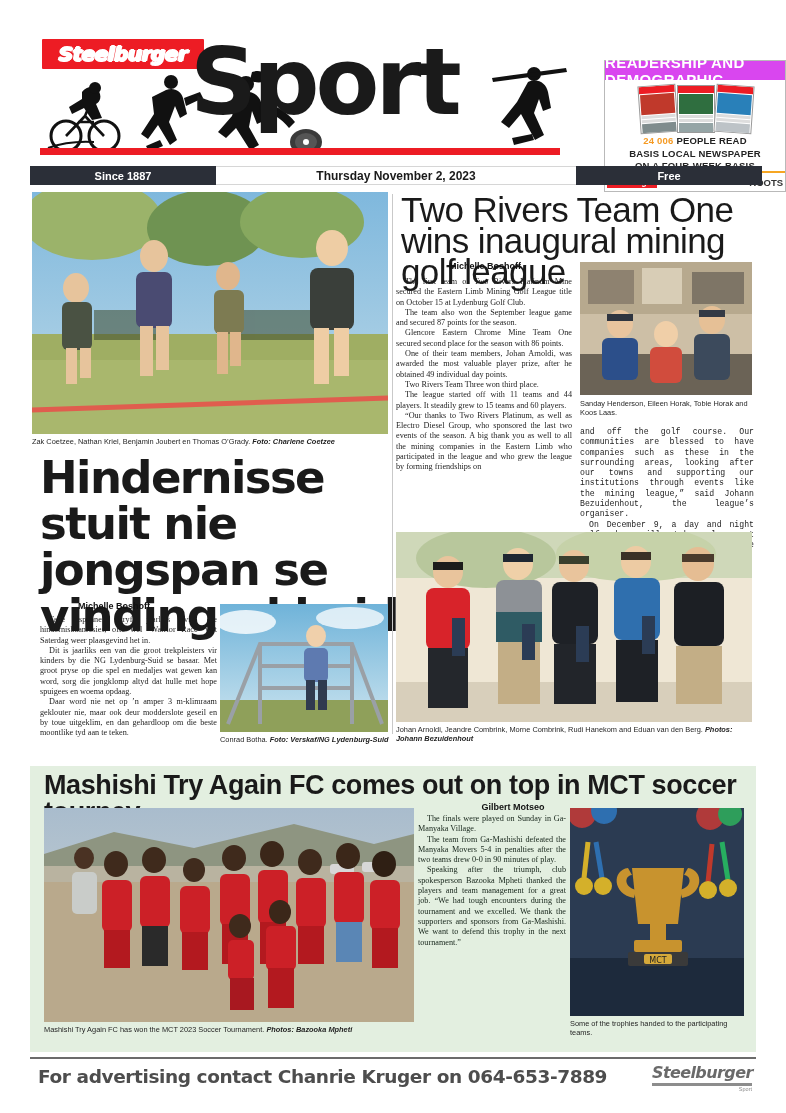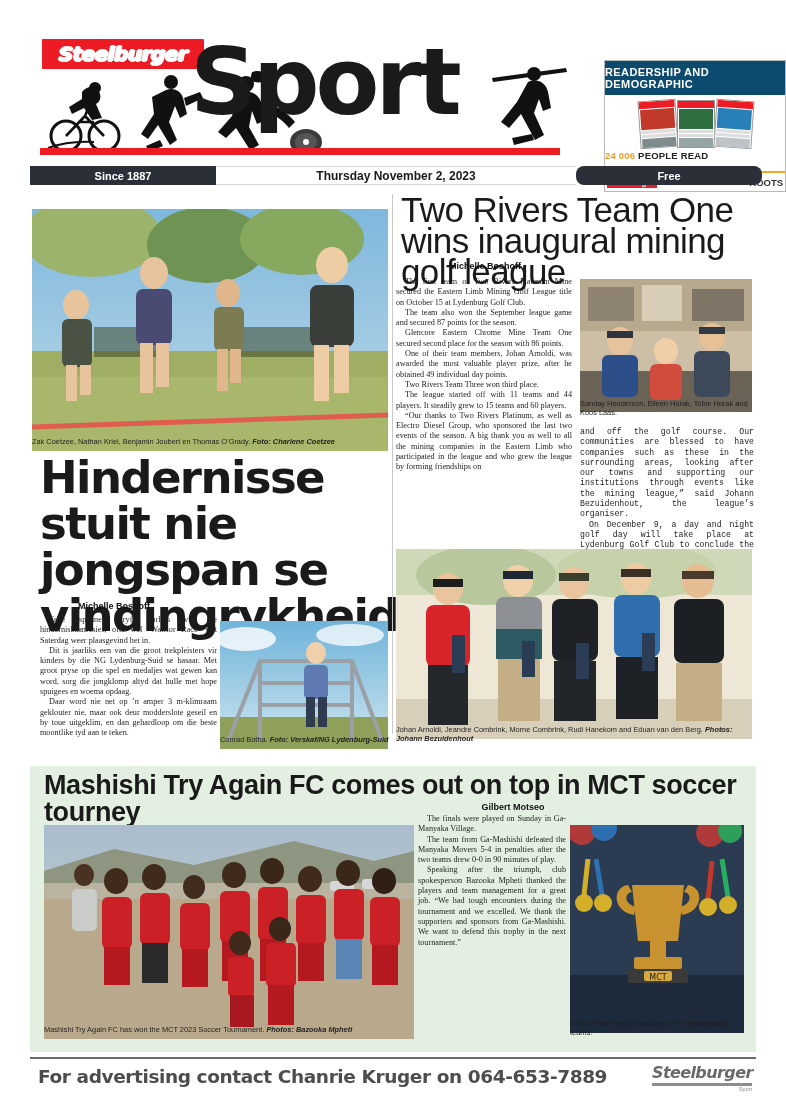--- a/index.html
+++ b/index.html
@@ -37,48 +37,48 @@
   .athletes { position: absolute; left: 8px; top: 34px; width: 300px; height: 92px; }
   .red-rule { position: absolute; left: 10px; top: 118px; width: 520px; height: 7px; background: #ED1C24; }
   .runner-art { position: absolute; left: 452px; top: 30px; width: 92px; height: 92px; }
 
   
   .ad-box {
     position: absolute; left: 574px; top: 30px; width: 182px; height: 132px;
     border: 1px solid #b9b9b9; background: #fff;
   }
   .ad-head {
-    height: 34px; background: #0c4a6e; color: #fff;
-    font-size: 11px; font-weight: bold; letter-spacing: .4px;
+    height: 19px; background: #d946ef; color: #fff;
+    font-size: 15px; font-weight: bold; letter-spacing: .4px;
     display: flex; align-items: center; justify-content: center;
   }
   .ad-papers { position: relative; height: 52px; margin-top: 3px; }
   .paper { position: absolute; top: 2px; width: 38px; height: 48px; border: 1px solid #999; background: #fff; overflow: hidden; }
   .paper .ph { height: 7px; background: #ED1C24; }
   .paper .pimg { height: 20px; margin: 1px; }
   .paper .pbar { height: 3px; margin: 1px; background: #ddd; }
-  .ad-lines { font-size: 9.5px; font-weight: bold; color: #222; line-height: 12.5px; letter-spacing: .2px; }
+  .ad-lines { text-align: center; font-size: 9.5px; font-weight: bold; color: #222; line-height: 12.5px; letter-spacing: .2px; }
   .ad-lines .num { color: #F59A23; }
   .ad-footer {
     position: absolute; bottom: 0; left: 0; right: 0; height: 20px;
     background: #fff; border-top: 2px solid #F6A623;
     display: flex; align-items: center; justify-content: space-around;
   }
   .ad-footer .lg1 { font-size: 8px; font-weight: bold; color: #fff; background:#ED1C24; padding: 1px 3px; font-style: italic;}
   .ad-footer .lg2 { font-size: 8.5px; font-weight: bold; color: #444; }
   .ad-footer .lg3 { font-size: 9.5px; font-weight: bold; color: #333; }
 
   
   .datestrip { position: absolute; left: 30px; top: 166px; width: 732px; height: 19px; display: flex; }
   .ds-left { width: 186px; background: #2b2f38; color: #fff; font-size: 11px; font-weight: bold; display: flex; align-items: center; justify-content: center; }
   .ds-mid { flex: 1; background: #fff; color: #1a1a1a; font-size: 12px; font-weight: bold; display: flex; align-items: center; justify-content: center; border-top: 1px solid #d6d6d6; border-bottom: 1px solid #d6d6d6;}
-  .ds-right { width: 186px; background: #2b2f38; color: #fff; font-size: 11px; font-weight: bold; display: flex; align-items: center; justify-content: center; border-radius: 8px; }
-
-  
-  .photo { position: relative; overflow: hidden; background: #cfd6cf; margin-top: 17px; }
+  .ds-right { width: 186px; background: #2b2f38; color: #fff; font-size: 11px; font-weight: bold; display: flex; align-items: center; justify-content: center; }
+
+  
+  .photo { position: relative; overflow: hidden; background: #cfd6cf; }
   .caption { font-size: 7.4px; line-height: 9.2px; color: #1f1f1f; }
   .caption i { font-style: italic; font-weight: bold; }
 
   
   .photo-race { position: absolute; left: 32px; top: 192px; width: 356px; height: 242px; }
   .cap-race { position: absolute; left: 32px; top: 437px; width: 358px; }
 
   
   .af-head {
     position: absolute; left: 40px; top: 455px; width: 348px;

